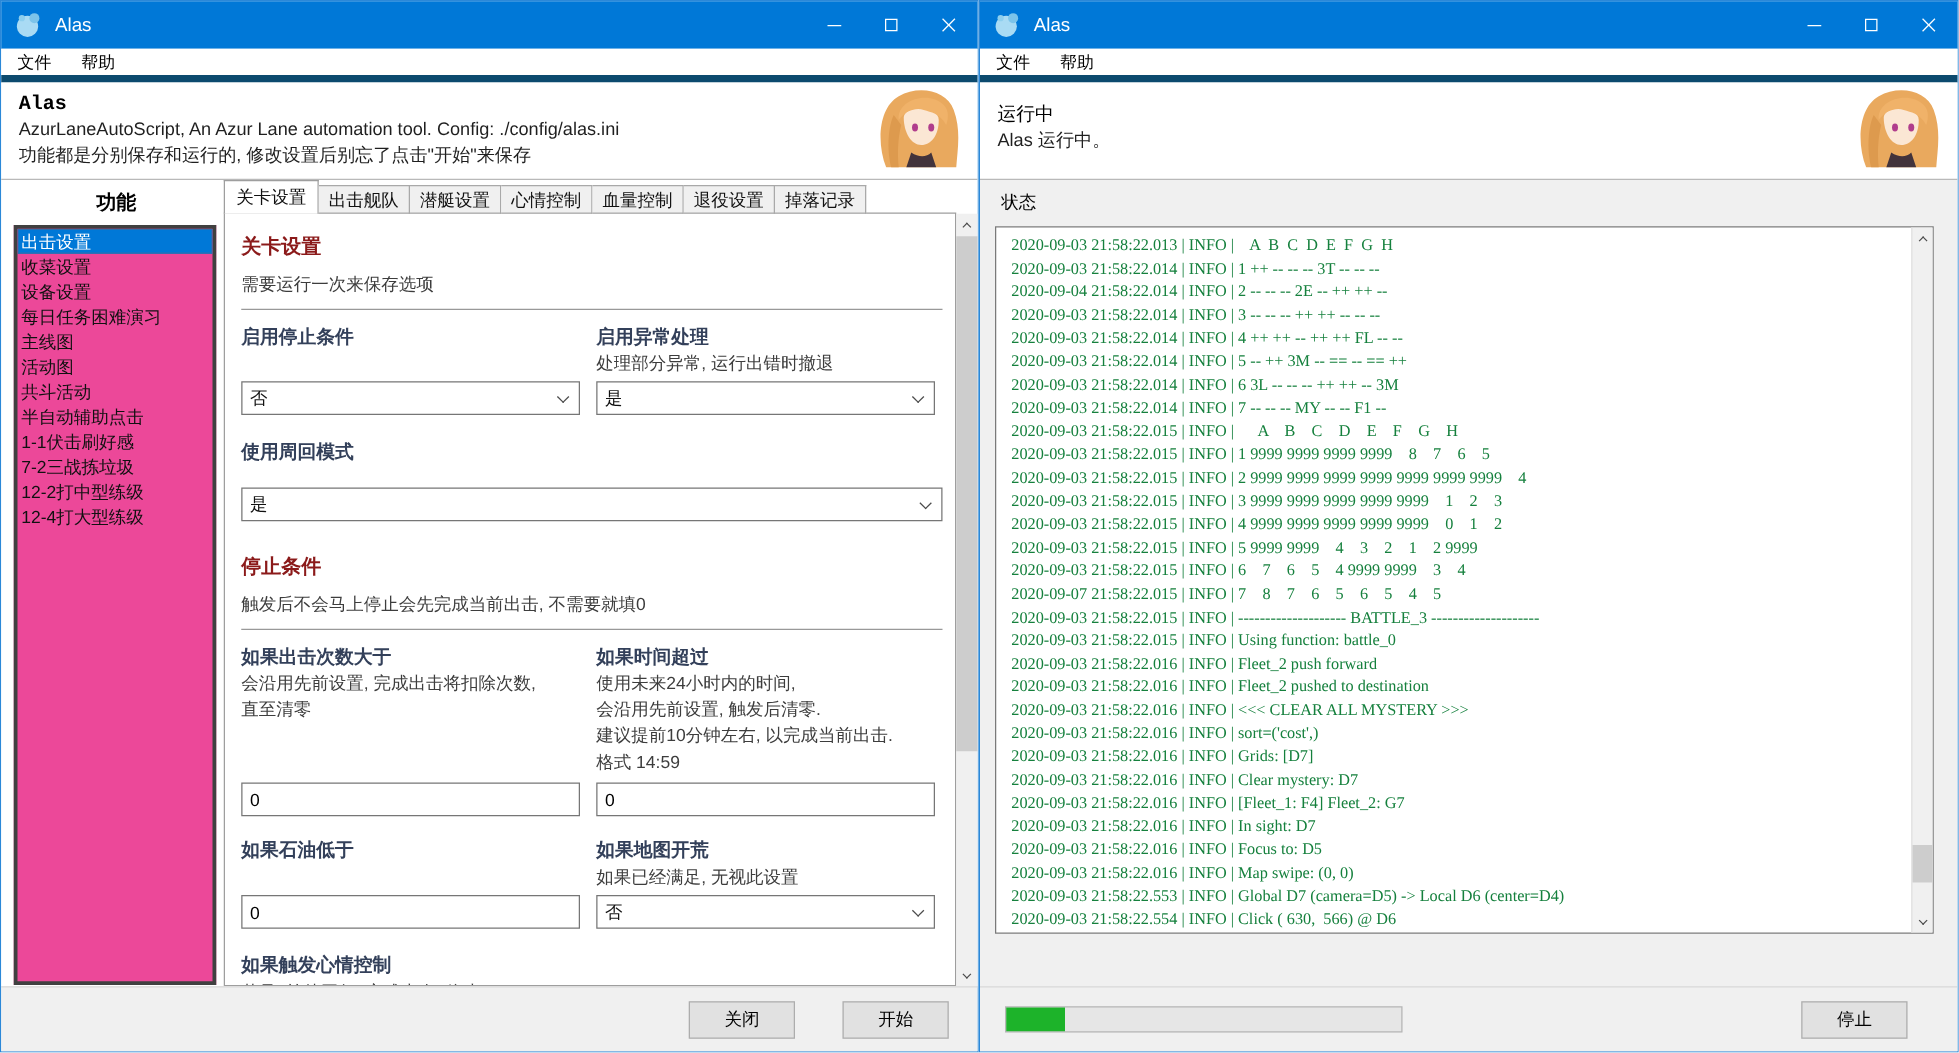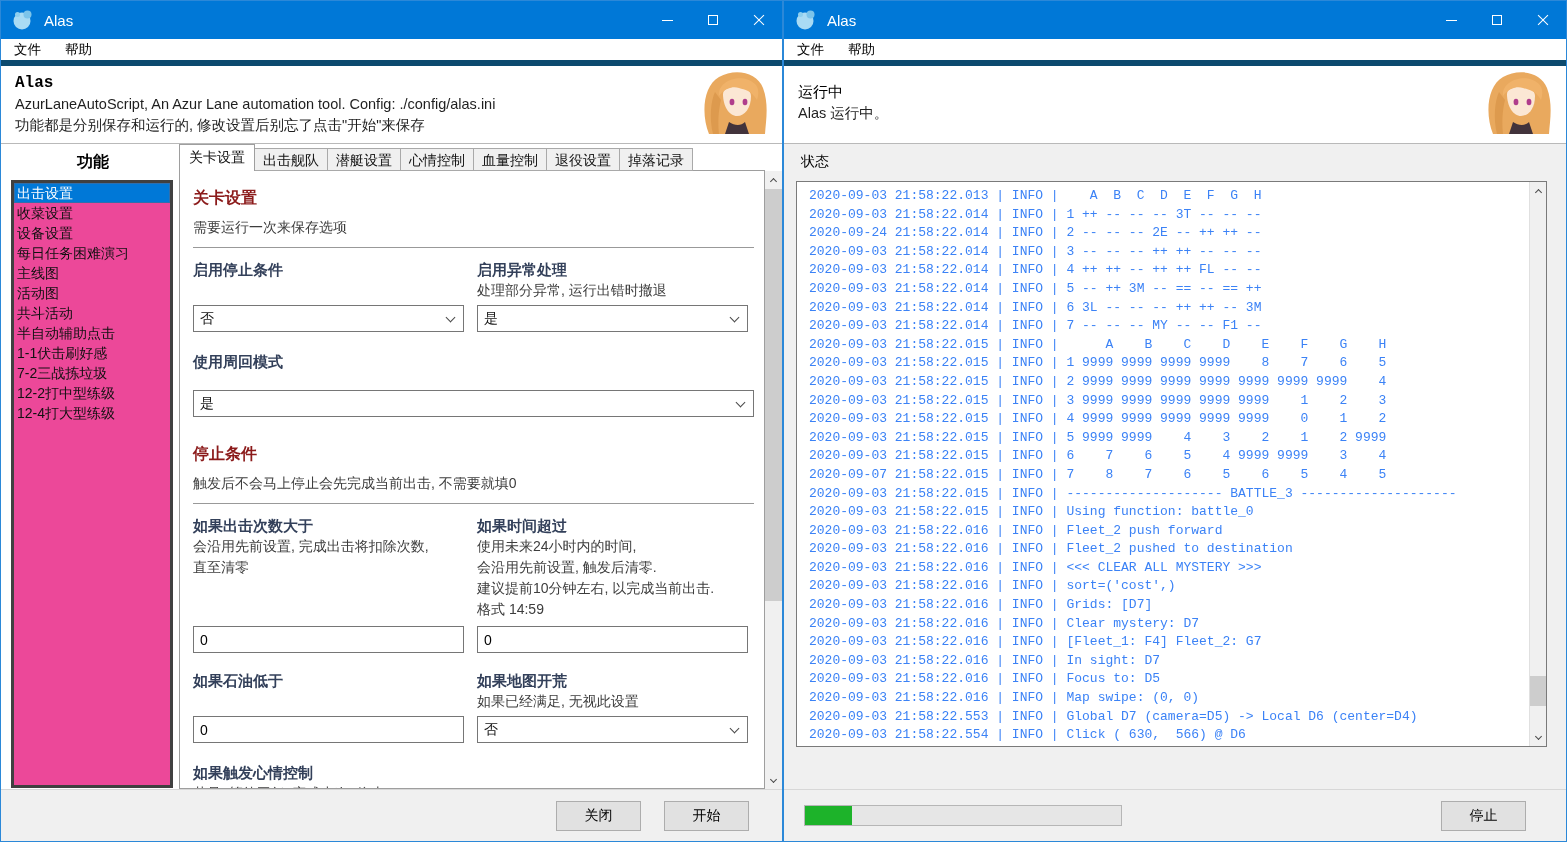--- a/index.html
+++ b/index.html
@@ -69,29 +69,29 @@
   .chev.small { width:5px; height:5px; border-width:1.5px; }
 
   .vscroll { position:absolute; right:0; top:27px; bottom:0; width:17px; background:#f0f0f0; }
   .sb-btn { height:17px; display:flex; align-items:center; justify-content:center; }
   .sb-btn.bottom { position:absolute; bottom:0; left:0; right:0; }
   .sb-thumb { position:absolute; left:0; right:0; background:#cdcdcd; }
   .vscroll .sb-thumb { top:18px; height:412px; }
 
   
   .footer { position:absolute; bottom:0; left:0; right:0; height:52px; background:#f0f0f0; border-top:1px solid #d7d7d7; }
-  #win-left .footer { display:flex; align-items:center; justify-content:flex-end; gap:23px; padding-right:33px; }
+  #win-left .footer { display:flex; align-items:center; justify-content:flex-end; gap:38px; padding-right:23px; }
   .btn { min-width:85px; height:30px; background:#e1e1e1; border:1px solid #adadad; font-size:14px; display:flex; align-items:center; justify-content:center; color:#000; }
 
   
   .rw-main { position:absolute; top:143px; left:0; right:0; bottom:52px; background:#f0f0f0; }
   .status-label { position:absolute; left:17px; top:9px; font-size:14px; color:#000; }
   .log-box { position:absolute; left:12px; top:37px; width:751px; height:566px; background:#fff; border:1px solid #7a7a7a; }
   .log-lines { position:absolute; left:0; top:0; right:17px; bottom:0; overflow:hidden; padding:5px 0 0 12px; }
-  .log-line { font-family:Liberation Mono, monospace; font-size:13px; line-height:18.6px; white-space:pre; color:#3b82f6; }
+  .log-line { font-family:Liberation Serif, serif; font-size:13px; line-height:18.6px; white-space:pre; color:#15803d; }
   .log-scroll { position:absolute; right:0; top:0; bottom:0; width:17px; background:#f0f0f0; border-left:1px solid #e0e0e0; }
   .log-scroll .sb-thumb { bottom:40px; height:30px; }
 
   .progressbar { position:absolute; left:20px; top:15px; width:318px; height:21px; background:#e6e6e6; border:1px solid #b6b6b6; }
   .progress-fill { height:100%; background:#1db32a; }
   .stop-btn { position:absolute; right:40px; top:11px; }
 </style>
 </head>
 <body>
 
@@ -292,21 +292,21 @@
       <path d="M26 64 L 30 52 C 36 56, 42 56, 46 52 L 50 64 Z" fill="#42333b"></path>
     </svg>
   </div>
 
   <div class="rw-main">
     <div class="status-label">状态</div>
     <div class="log-box">
       <div class="log-lines" id="log-list">
           <div class="log-line">2020-09-03 21:58:22.013 | INFO |    A  B  C  D  E  F  G  H</div>
           <div class="log-line">2020-09-03 21:58:22.014 | INFO | 1 ++ -- -- -- 3T -- -- --</div>
-          <div class="log-line">2020-09-24 21:58:22.014 | INFO | 2 -- -- -- 2E -- ++ ++ --</div>
+          <div class="log-line">2020-09-04 21:58:22.014 | INFO | 2 -- -- -- 2E -- ++ ++ --</div>
           <div class="log-line">2020-09-03 21:58:22.014 | INFO | 3 -- -- -- ++ ++ -- -- --</div>
           <div class="log-line">2020-09-03 21:58:22.014 | INFO | 4 ++ ++ -- ++ ++ FL -- --</div>
           <div class="log-line">2020-09-03 21:58:22.014 | INFO | 5 -- ++ 3M -- == -- == ++</div>
           <div class="log-line">2020-09-03 21:58:22.014 | INFO | 6 3L -- -- -- ++ ++ -- 3M</div>
           <div class="log-line">2020-09-03 21:58:22.014 | INFO | 7 -- -- -- MY -- -- F1 --</div>
           <div class="log-line">2020-09-03 21:58:22.015 | INFO |      A    B    C    D    E    F    G    H</div>
           <div class="log-line">2020-09-03 21:58:22.015 | INFO | 1 9999 9999 9999 9999    8    7    6    5</div>
           <div class="log-line">2020-09-03 21:58:22.015 | INFO | 2 9999 9999 9999 9999 9999 9999 9999    4</div>
           <div class="log-line">2020-09-03 21:58:22.015 | INFO | 3 9999 9999 9999 9999 9999    1    2    3</div>
           <div class="log-line">2020-09-03 21:58:22.015 | INFO | 4 9999 9999 9999 9999 9999    0    1    2</div>

